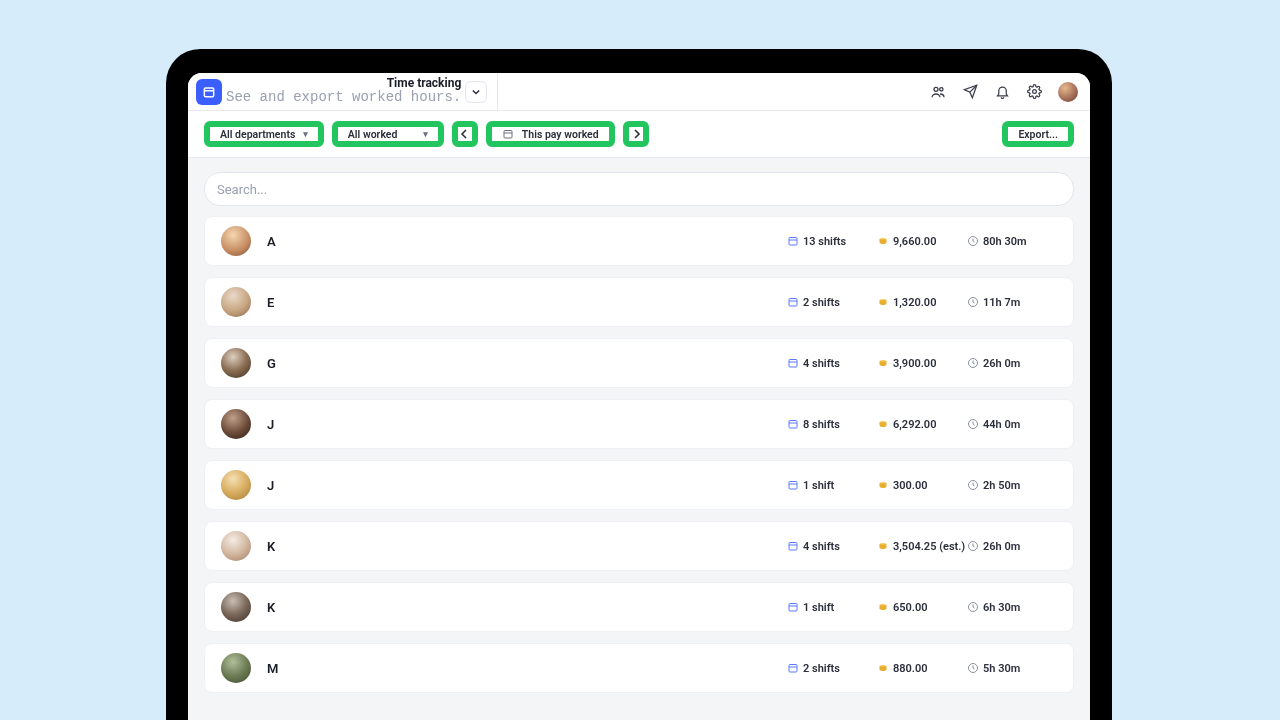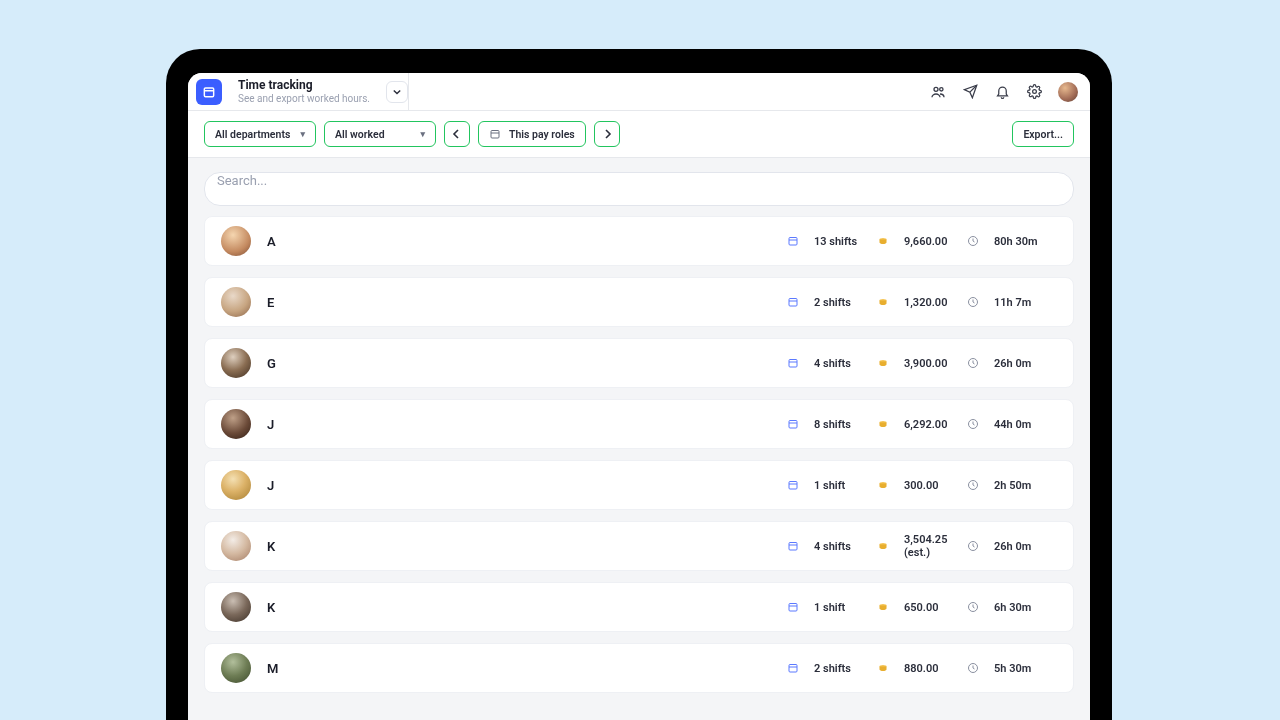--- a/index.html
+++ b/index.html
@@ -34,38 +34,40 @@
     background: #fff;
     border-bottom: 1px solid #e6e8ec;
     display: flex;
     align-items: center;
     height: 38px;
     padding: 0 12px 0 8px;
   }
   .brand-block {
     display: flex;
     align-items: center;
-    gap: 16px;
+    gap: 4px;
     border-right: 1px solid #e6e8ec;
     height: 100%;
+    padding-right: 10px;
     min-width: 200px;
+    text-align: right;
   }
   .brand-icon {
     width: 26px;
     height: 26px;
     background: #3b5eff;
     border-radius: 6px;
     display: flex;
     align-items: center;
     justify-content: center;
   }
   .brand-icon svg { width: 14px; height: 14px; }
   .brand-text { display: flex; flex-direction: column; line-height: 1.1; }
   .brand-title { font-size: 12px; font-weight: 700; color: #1b1d29; }
-  .brand-sub { font-size: 10px; color: #9aa0b0; }
+  .brand-sub { font-size: 14px; color: #9aa0b0; font-family: Liberation Mono, monospace; }
   .brand-dd {
     width: 22px; height: 22px;
     border: 1px solid #e2e5ec; border-radius: 6px;
     display:flex;align-items:center;justify-content:center;
     margin-left: auto;
     cursor: pointer;
   }
   .topbar-right {
     margin-left: auto;
     display: flex;
@@ -81,21 +83,21 @@
 
   .filterbar {
     background: #fff;
     border-bottom: 1px solid #e6e8ec;
     display: flex;
     align-items: center;
     padding: 10px 16px;
     gap: 8px;
   }
   .pill {
-    border: 1px solid #22c55e;
+    border: 6px solid #22c55e;
     background: #fff;
     border-radius: 6px;
     height: 26px;
     padding: 0 10px;
     display: flex;
     align-items: center;
     gap: 8px;
     font-size: 10.5px;
     font-weight: 600;
     color: #2b2e3b;
@@ -109,40 +111,40 @@
   .content { padding: 14px 16px; display: flex; flex-direction: column; gap: 10px; }
   .search {
     border: 1px solid #e2e5ec;
     border-radius: 16px;
     height: 34px;
     background: #fff;
     padding: 0 12px;
     font-size: 13px;
     color: #9aa0b0;
     display: flex;
-    align-items: flex-start;
+    align-items: center;
   }
 
   .row {
     background: #fff;
     border: 1px solid #eef0f4;
     border-radius: 8px;
     height: 50px;
     display: flex;
     align-items: center;
     padding: 0 16px;
     cursor: pointer;
   }
   .row-avatar {
     width: 30px; height: 30px; border-radius: 50%;
     margin-right: 16px;
     flex-shrink: 0;
   }
   .row-name { font-size: 13px; font-weight: 600; color: #1b1d29; flex: 1; }
-  .stat { display: flex; align-items: center; gap: 15px; font-size: 11px; font-weight: 600; color: #2b2e3b; }
+  .stat { display: flex; align-items: center; gap: 4px; font-size: 11px; font-weight: 600; color: #2b2e3b; }
   .stat-shifts { width: 90px; }
   .stat-pay   { width: 90px; }
   .stat-hours { width: 90px; }
   .ic { width: 12px; height: 12px; display:inline-flex;align-items:center;justify-content:center;}
 
   .av0{background:radial-gradient(circle at 40% 30%,#f5d6b0,#c48a60 60%,#7b4a32);}
   .av1{background:radial-gradient(circle at 40% 30%,#e9d9c9,#c7a581 55%,#8a6347);}
   .av2{background:radial-gradient(circle at 40% 30%,#decfbf,#8a6d52 50%,#3e2d20);}
   .av3{background:radial-gradient(circle at 40% 30%,#bfa088,#6b4a38 55%,#2e1c13);}
   .av4{background:radial-gradient(circle at 40% 30%,#f4e0b3,#dcb268 45%,#a67d2f);}
@@ -219,21 +221,21 @@
             <path d="M6 1L2 5l4 4" fill="none" stroke="#2b2e3b" stroke-width="1.6"></path>
           </svg>
       </div>
       <div class="pill">
         <span class="ic">
           <svg viewBox="0 0 24 24" width="12" height="12" fill="none" stroke="#6b7080" stroke-width="2">
               <rect x="4" y="5" width="16" height="15" rx="2"></rect>
               <line x1="4" y1="10" x2="20" y2="10"></line>
             </svg>
         </span>
-        <span>This pay roles</span>
+        <span>This pay worked</span>
       </div>
       <div class="pill icon-only">
         <svg width="10" height="10" viewBox="0 0 10 10">
             <path d="M4 1l4 4-4 4" fill="none" stroke="#2b2e3b" stroke-width="1.6"></path>
           </svg>
       </div>
       <div class="pill export-btn">
         <span>Export...</span>
       </div>
     </div>

